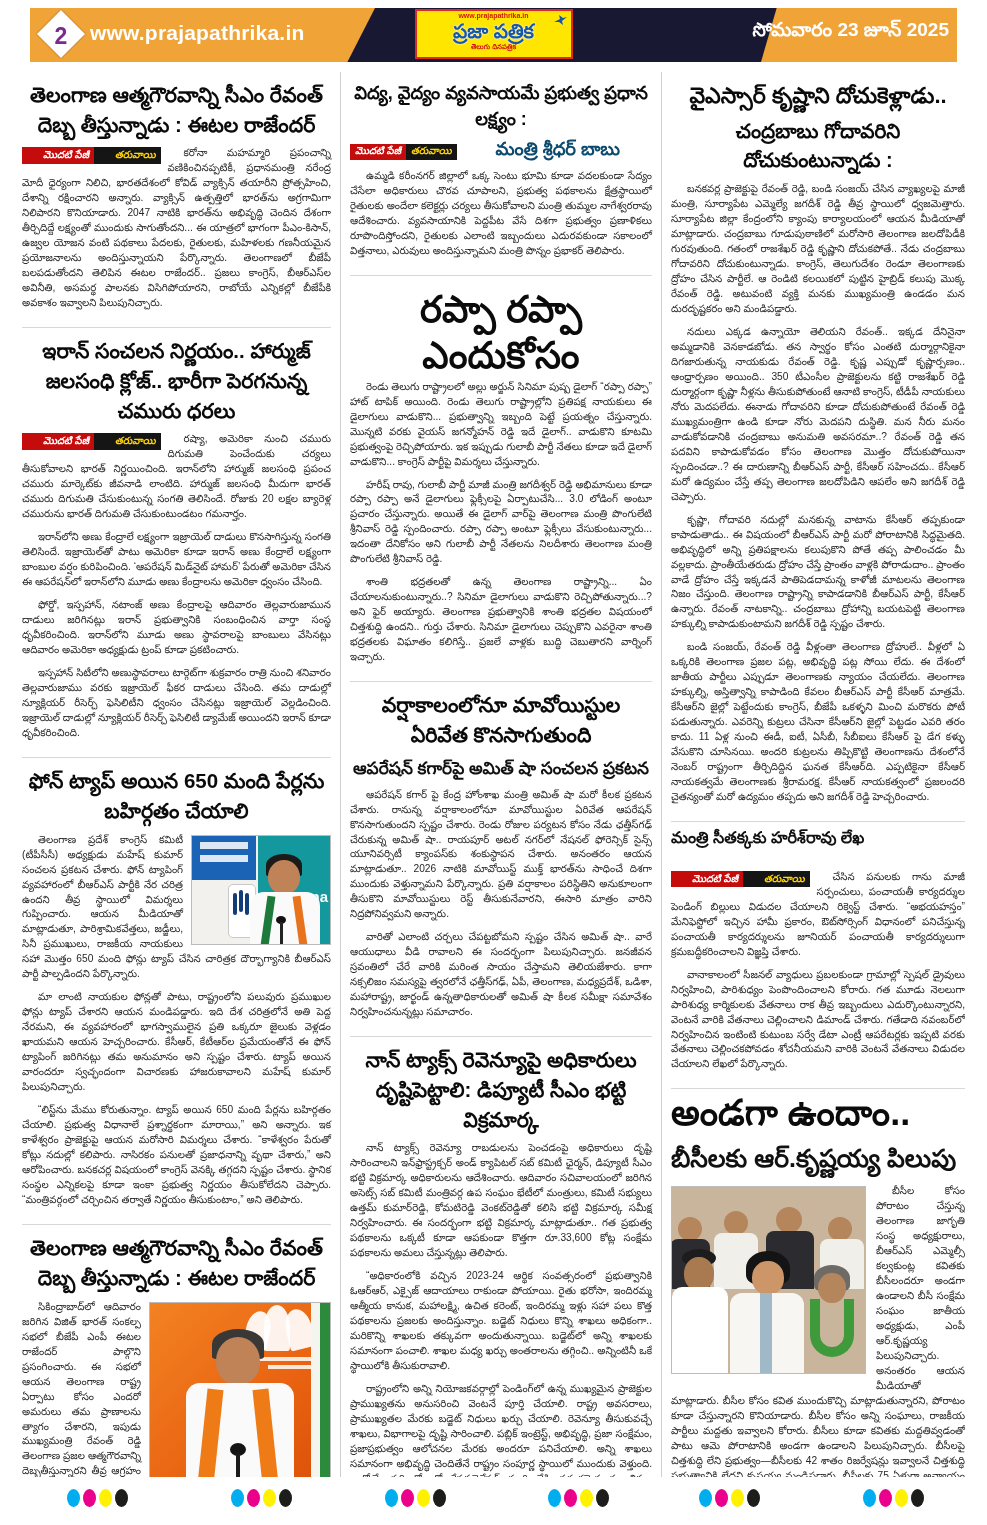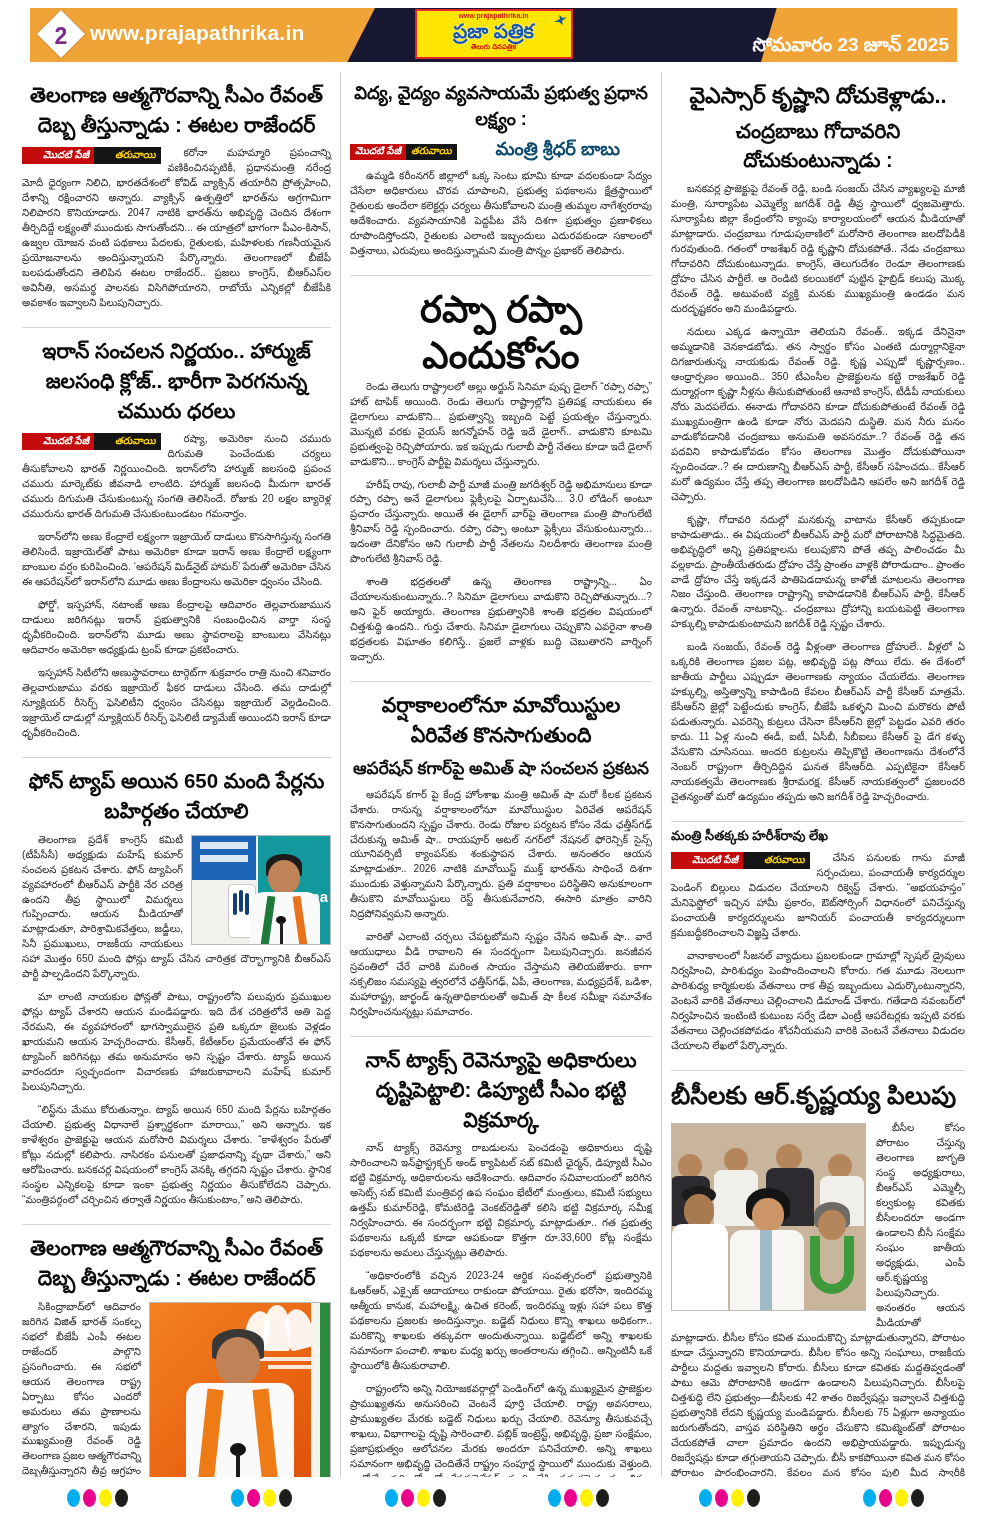--- a/index.html
+++ b/index.html
@@ -10,42 +10,42 @@
   .hdr-navy{position:absolute;inset:0;background:#181832;}
   .hdr-orange-left{position:absolute;left:0;top:0;bottom:0;width:345px;background:#f0a337;
         clip-path:polygon(0 0,100% 0,92% 100%,0 100%);}
   .hdr-orange-right{position:absolute;right:0;top:0;bottom:0;width:196px;background:#f0a337;
         clip-path:polygon(8% 0,0 100%,100% 100%,100% 0);}
   .page-num-diamond{position:absolute;left:14px;top:9px;width:34px;height:34px;background:#fff;
         transform:rotate(45deg);box-shadow:0 0 2px rgba(0,0,0,.4);}
   .page-num{position:absolute;left:14px;top:11px;width:34px;height:34px;display:flex;align-items:center;
         justify-content:center;font-size:23px;font-weight:bold;color:#7b2a8e;}
   .site-url{position:absolute;left:60px;top:13px;font-size:21px;font-weight:bold;color:#fff;letter-spacing:.2px;}
-  .date-line{position:absolute;right:8px;top:26px;font-size:19px;font-weight:bold;color:#fff;}
+  .date-line{position:absolute;right:8px;top:11px;font-size:19px;font-weight:bold;color:#fff;}
   .logo-box{position:absolute;left:50%;top:1px;transform:translateX(-50%);width:158px;height:50px;
         background:#ffe600;border:2px solid #e02626;text-align:center;box-sizing:border-box;padding-top:1px;}
   .logo-url{font-size:7px;color:#d01616;font-weight:bold;line-height:1.2;}
   .logo-title{font-size:20px;font-weight:800;color:#1857a8;line-height:1.1;
         text-shadow:0 0 1px #fff,0 0 2px #fff;}
   .logo-tag{font-size:7px;color:#d01616;font-weight:bold;line-height:1.3;}
   .logo-bird{position:absolute;right:3px;top:2px;}
   
   .columns{position:absolute;top:72px;left:22px;width:943px;height:1405px;display:flex;overflow:hidden;}
   .col{overflow:hidden;box-sizing:border-box;}
   .col1{width:318px;padding-right:9px;}
   .col2{width:322px;padding:0 9px;border-left:1px solid #cfcfcf;border-right:1px solid #cfcfcf;}
   .col3{width:303px;padding-left:9px;}
   .article{padding:5px 0 8px;}
   .article + .article{border-top:1px solid #d8d8d8;}
   .hl{font-weight:bold;color:#0b0b0b;text-align:center;font-size:20.5px;line-height:1.45;margin:3px 2px 7px;}
   .hl-left{text-align:left;}
   .hl-big{font-size:37px;line-height:1.25;margin:6px 0 0;}
   .hl-big-left{font-size:36px;line-height:1.3;text-align:left;margin:8px 0 4px;}
   .subhl{font-weight:bold;color:#111;text-align:center;font-size:17px;line-height:1.4;margin:0 0 7px;}
-  .subhl-left{text-align:left;font-size:13px;margin:0 0 6px;}
+  .subhl-left{text-align:left;font-size:16px;margin:0 0 20px;}
   .subhl-big{text-align:left;font-size:25px;margin:2px 0 8px;}
   .body p{font-size:10.2px;line-height:1.47;color:#262626;text-align:justify;margin:0 0 8px;text-indent:16px;}
   .tag{float:left;margin:1px 7px 1px 0;font-size:10px;font-weight:bold;font-style:italic;display:inline-flex;white-space:nowrap;}
   .tag .t1{background:#c50c0c;color:#ffffff;padding:1px 5px;}
   .tag .t2{background:#151515;color:#ffd400;padding:1px 5px;}
   .subline{display:flex;align-items:center;margin:0 0 5px;}
   .subline .name{flex:1;text-align:center;font-weight:bold;font-size:18px;color:#0c4a6e;}
   
   .photo{position:relative;overflow:hidden;background:#ddd;border:1px solid #bbb;box-sizing:border-box;}
   .ph-right{float:right;margin:2px 0 6px 8px;}
@@ -275,20 +275,21 @@
         <div class="body">
           <p><span class="tag">
                 <span class="t1">మొదటి పేజీ</span>
                 <span class="t2">తరువాయి</span>
               </span><span>చేసిన పనులకు గాను మాజీ సర్పంచులు, పంచాయతీ కార్యదర్శుల పెండింగ్ బిల్లులు విడుదల చేయాలని రిక్వెస్ట్ చేశారు. “అభయహస్తం” మేనిఫెస్టోలో ఇచ్చిన హామీ ప్రకారం, ఔట్‌సోర్సింగ్ విధానంలో పనిచేస్తున్న పంచాయతీ కార్యదర్శులను జూనియర్ పంచాయతీ కార్యదర్శులుగా క్రమబద్ధీకరించాలని విజ్ఞప్తి చేశారు.</span></p>
           <p>వానాకాలంలో సీజనల్ వ్యాధులు ప్రబలకుండా గ్రామాల్లో స్పెషల్ డ్రైవులు నిర్వహించి, పారిశుధ్యం పెంపొందించాలని కోరారు. గత మూడు నెలలుగా పారిశుధ్య కార్మికులకు వేతనాలు రాక తీవ్ర ఇబ్బందులు ఎదుర్కొంటున్నారని, వెంటనే వారికి వేతనాలు చెల్లించాలని డిమాండ్ చేశారు. గతేడాది నవంబర్‌లో నిర్వహించిన ఇంటింటి కుటుంబ సర్వే డేటా ఎంట్రీ ఆపరేటర్లకు ఇప్పటి వరకు వేతనాలు చెల్లించకపోవడం శోచనీయమని వారికి వెంటనే వేతనాలు విడుదల చేయాలని లేఖలో పేర్కొన్నారు.</p>
         </div>
       </div>
 
       <div class="article">
+        <div class="hl hl-big-left" style="margin-top:-4px">అండగా ఉందాం..</div>
         <div class="subhl subhl-big">బీసీలకు ఆర్.కృష్ణయ్య పిలుపు</div>
         <div class="body">
           <div class="photo p4 ph-left">
             <div class="bghead" style="left:6px;top:30px;width:24px;height:24px"></div>
             <div class="bgshirt dark" style="left:-2px;top:52px;width:40px;height:50px"></div>
             <div class="bghead" style="left:52px;top:24px;width:24px;height:24px"></div>
             <div class="bgshirt" style="left:42px;top:46px;width:44px;height:56px"></div>
             <div class="bghead" style="left:104px;top:20px;width:26px;height:26px"></div>
             <div class="bgshirt dark" style="left:94px;top:44px;width:48px;height:58px"></div>
             <div class="bghead" style="left:156px;top:30px;width:24px;height:24px"></div>

